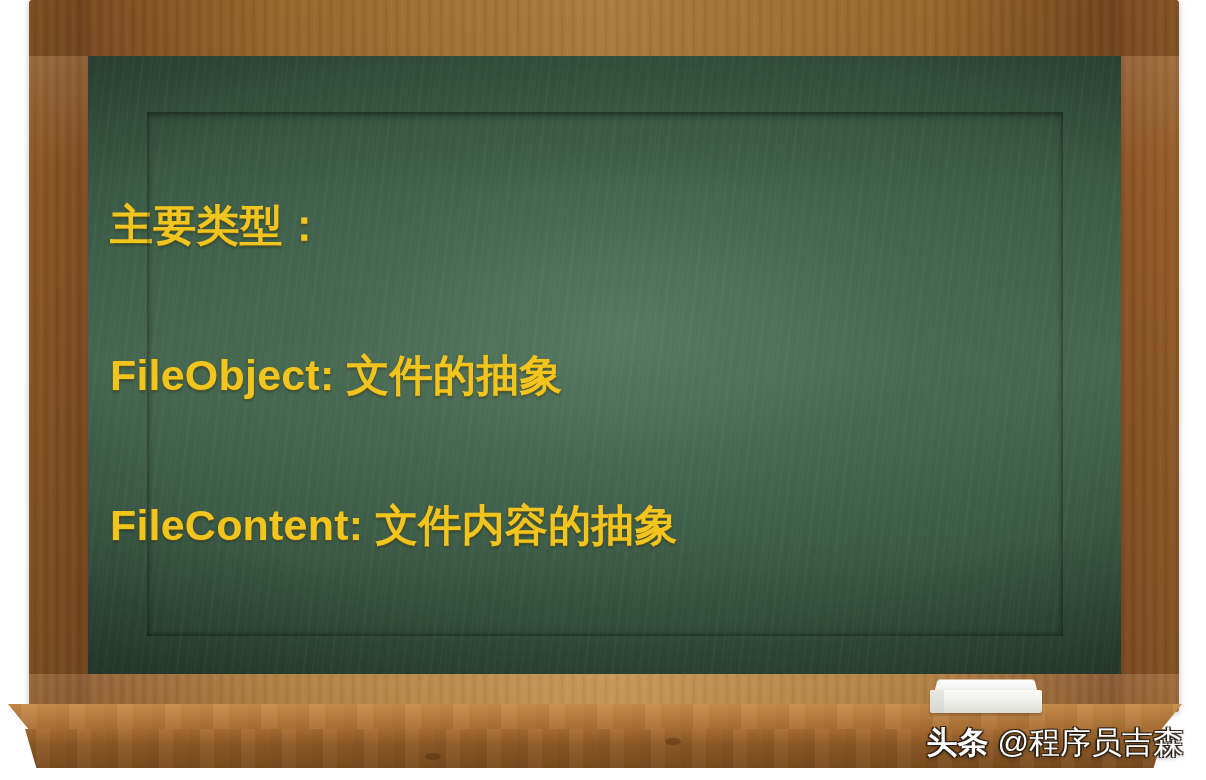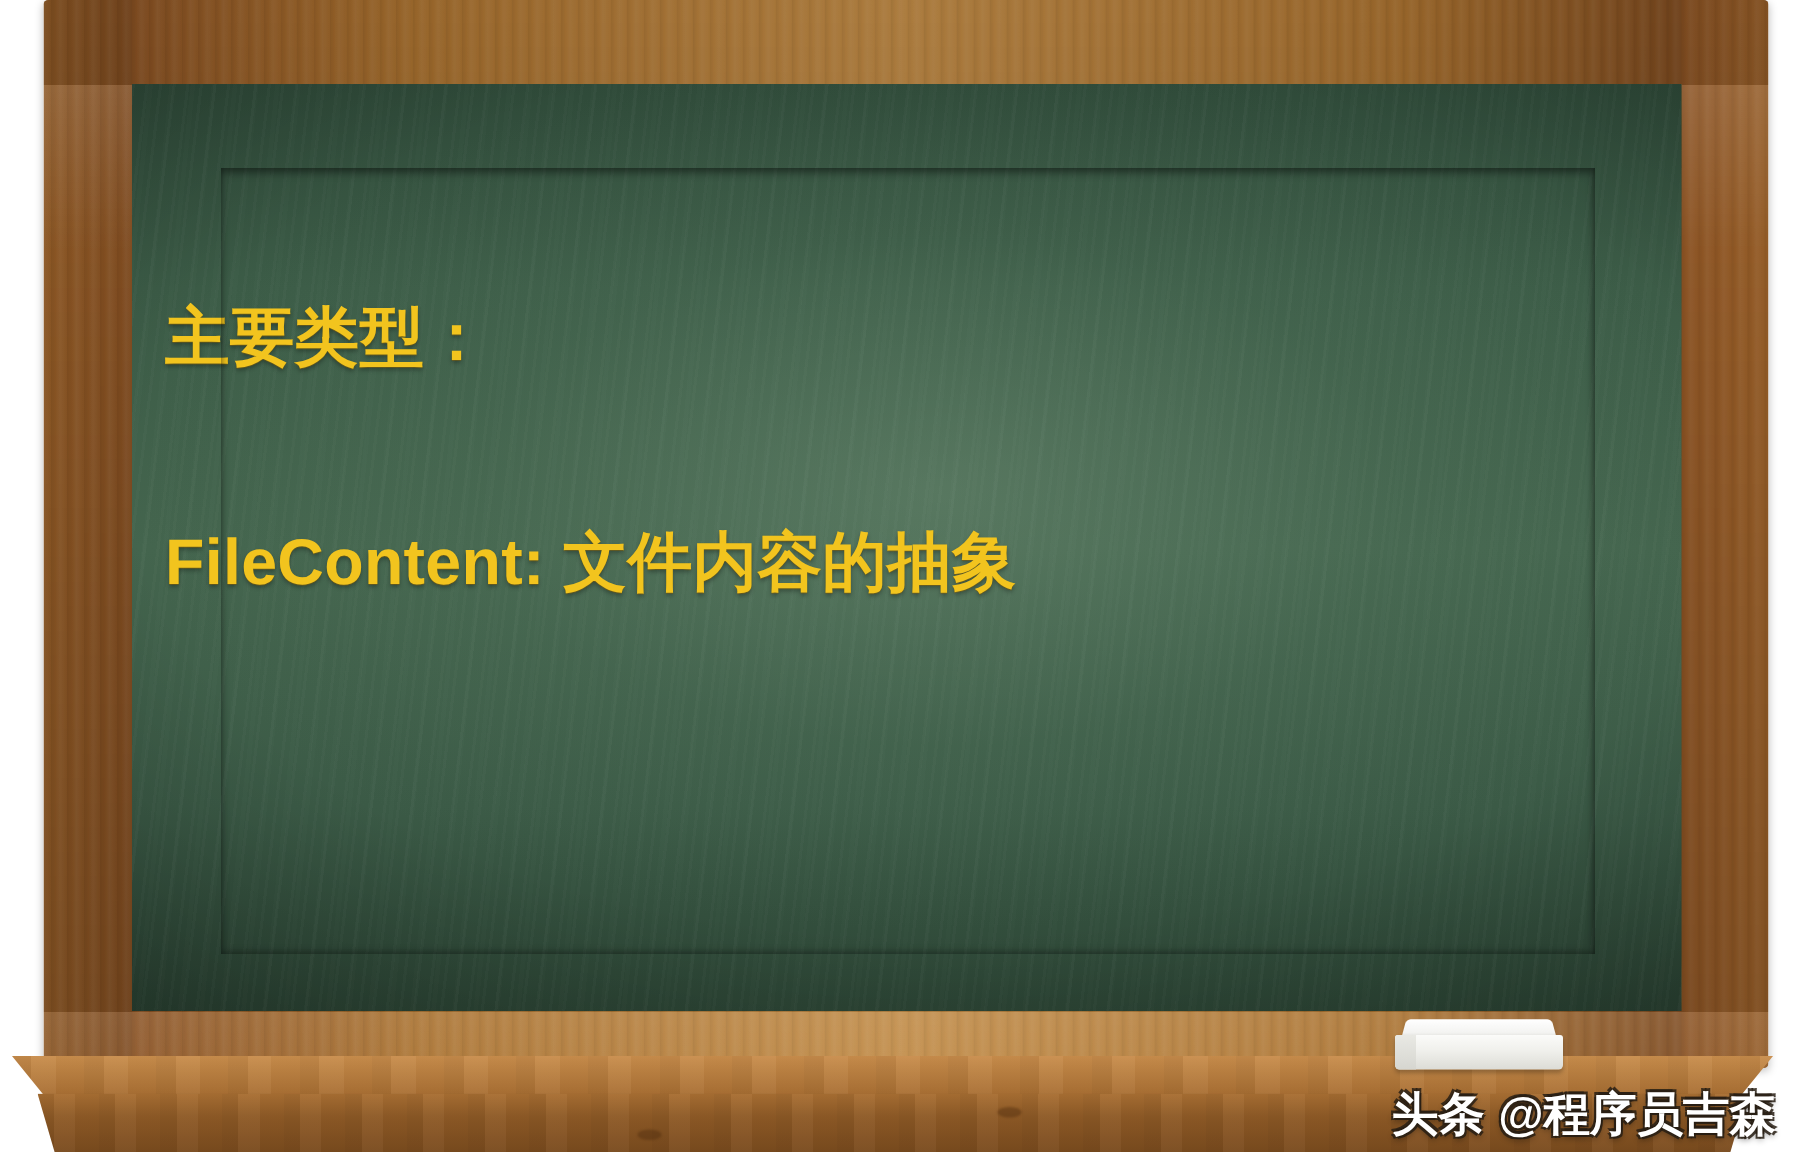--- a/index.html
+++ b/index.html
@@ -227,21 +227,21 @@
     font-weight: 700;
     line-height: 1;
     white-space: nowrap;
     text-shadow:
       -1.4px -1.4px 0 rgba(40,30,20,0.85),
        1.4px -1.4px 0 rgba(40,30,20,0.85),
       -1.4px  1.4px 0 rgba(40,30,20,0.85),
        1.4px  1.4px 0 rgba(40,30,20,0.85),
        0 2px 4px rgba(0,0,0,0.45);
   }
-  .watermark .wm-handle { font-weight: 700; }
+  .watermark .wm-handle { font-weight: 400; }
 </style>
 </head>
 <body>
 
 <div class="scene">
 
   <div class="board-frame">
 
     <div class="rail rail-top"></div>
     <div class="rail rail-bottom"></div>
@@ -251,20 +251,21 @@
     <div class="miter miter-tl"></div>
     <div class="miter miter-tr"></div>
     <div class="miter miter-bl"></div>
     <div class="miter miter-br"></div>
 
     <div class="chalkboard">
       <div class="chalk-smudge"></div>
 
       <div class="board-text">
         <span class="line">主要类型：</span>
+        <span class="line">FileObject: 文件的抽象</span>
         <span class="line">FileContent: 文件内容的抽象</span>
         
         
         
         
         
         
       </div>
     </div>
 

